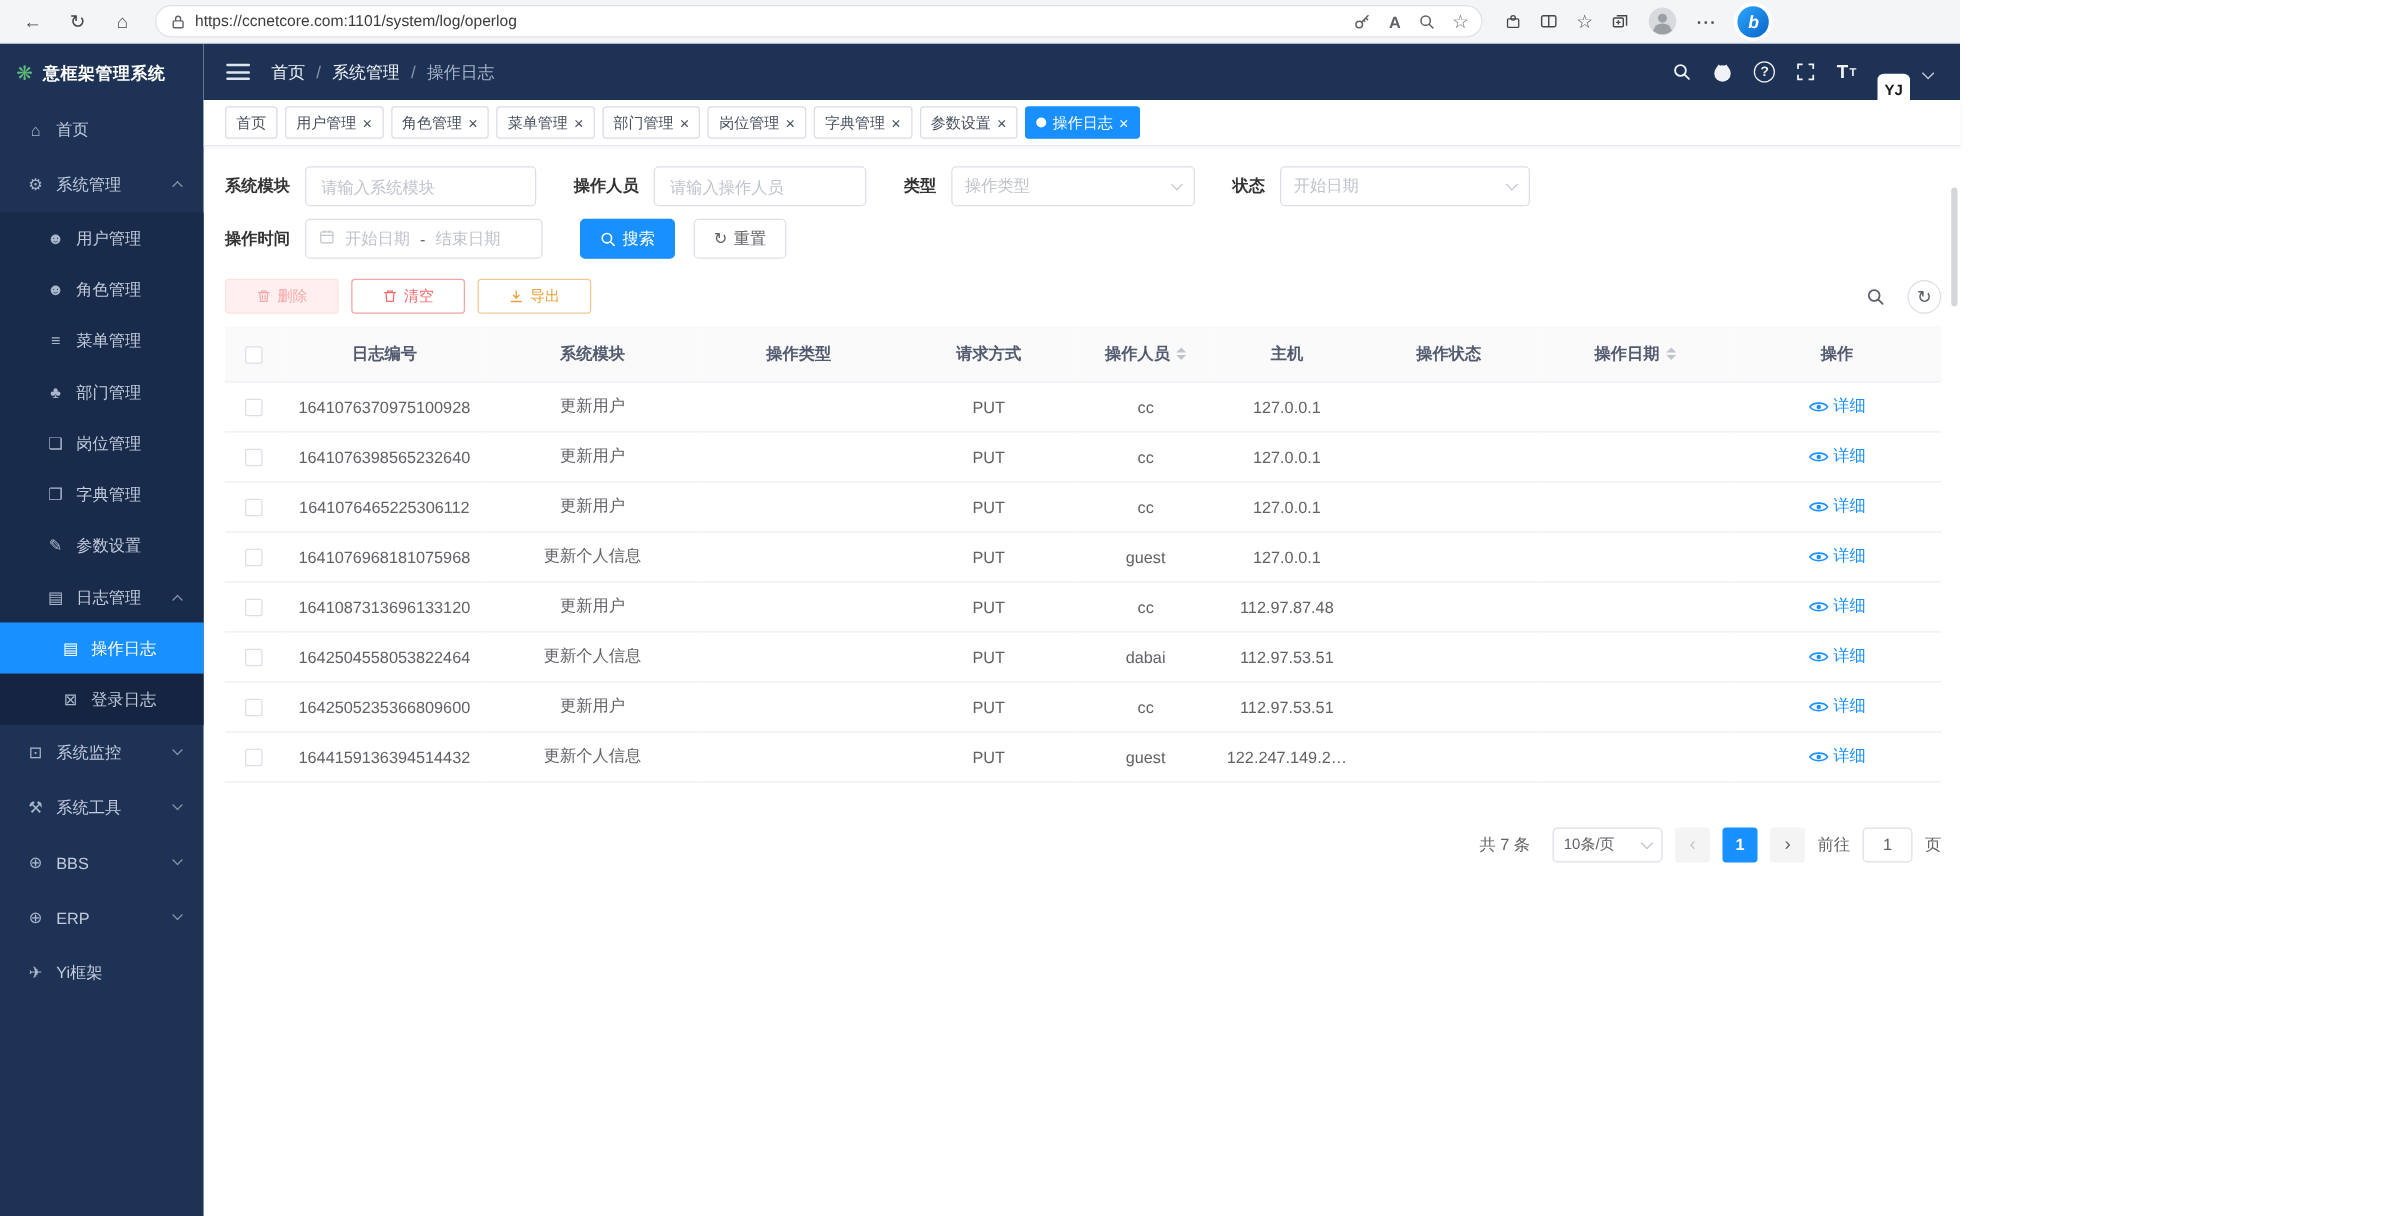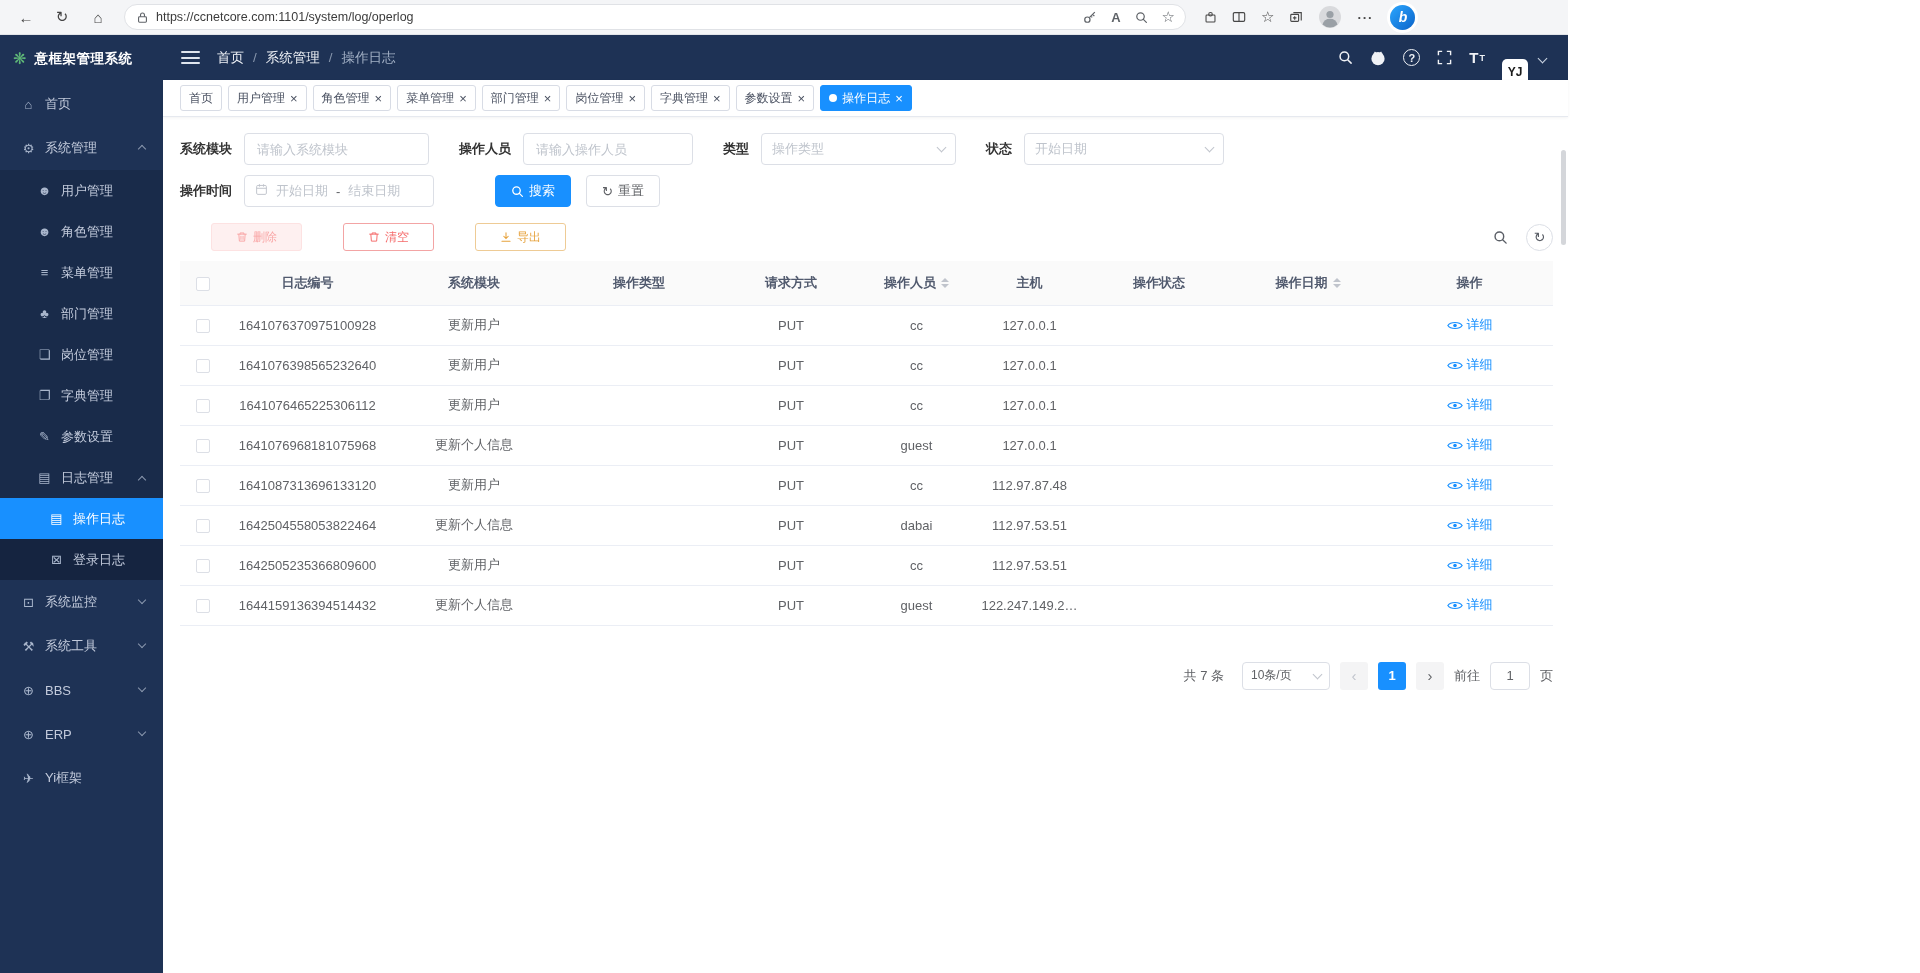--- a/index.html
+++ b/index.html
@@ -74,21 +74,21 @@
   .f-input,.f-select,.f-daterange{height:32px;border:1px solid #dcdfe6;border-radius:4px;background:#fff;font-size:13px;color:#606266;}
   input.f-input{outline:none;padding:0 12px;font-family:inherit;}
   .f-input::placeholder{color:#bfc4cc;}
   .f-select{display:flex;align-items:center;justify-content:space-between;padding:0 10px;cursor:pointer;}
   .f-daterange{display:flex;align-items:center;gap:8px;padding:0 10px;cursor:pointer;}
   .ph{color:#bfc4cc;}
   .sel-chev{color:#c0c4cc;margin-top:-3px;}
   .w185{width:185px;}.w197{width:170px;}.w195{width:195px;}.w200{width:200px;}.w190{width:190px;text-align:center;}
   .dr-sep{color:#606266;}
 
-  .btn{display:inline-flex;align-items:center;justify-content:center;gap:5px;height:32px;padding:0 15px;border-radius:4px;border:1px solid #dcdfe6;background:#fff;font-size:13px;color:#606266;cursor:pointer;font-family:inherit;white-space:nowrap;margin-left:31px;}
+  .btn{display:inline-flex;align-items:center;justify-content:center;gap:5px;height:32px;padding:0 15px;border-radius:4px;border:1px solid #dcdfe6;background:#fff;font-size:13px;color:#606266;cursor:pointer;font-family:inherit;white-space:nowrap;}
   .btn.primary{background:var(--accent);border-color:var(--accent);color:#fff;}
   .btn.sm{height:28px;padding:0 24px;font-size:12px;border-radius:3px;}
   .btn.danger-disabled{color:#f9a7a7;background:#fef0f0;border-color:#fde2e2;cursor:not-allowed;}
   .btn.danger-plain{color:var(--danger);border-color:#f3a4a4;}
   .btn.warning-plain{color:var(--warning);border-color:#eecb95;}
   .ml15{margin-left:15px;}
 
   .toolbar{display:flex;align-items:center;margin-top:16px;}
   .toolbar .btn{margin-right:10px;}
   .toolbar-right{margin-left:auto;display:flex;align-items:center;gap:12px;color:#5a5e66;}

